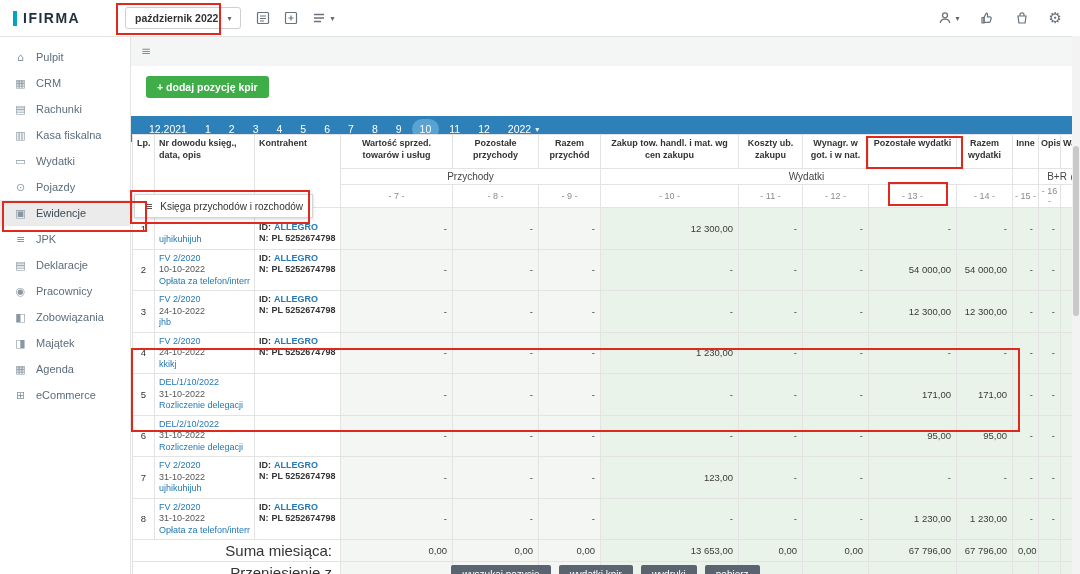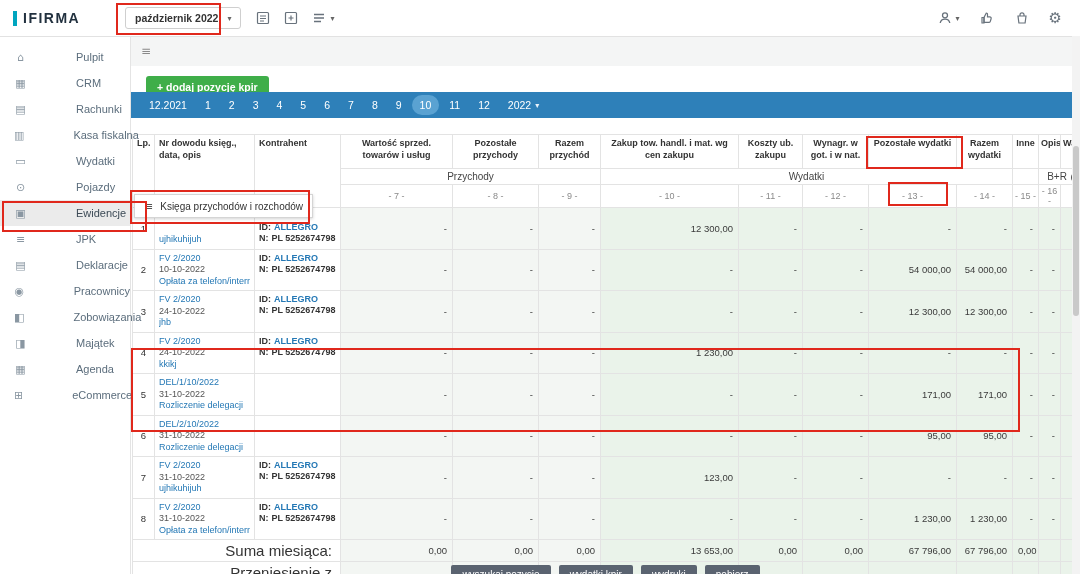--- a/index.html
+++ b/index.html
@@ -22,34 +22,34 @@
   .hdr-right{margin-left:auto;display:flex;align-items:center;gap:19px;padding-right:18px;}
   .gear{font-size:15px;color:#68727c;line-height:1;}
 
   
   .sidebar{position:absolute;top:36px;left:0;width:130px;bottom:0;background:#fff;
            border-right:1px solid #e4e4e4;padding-top:8px;z-index:4;}
   .side-item{height:26px;display:flex;align-items:center;gap:9px;padding-left:14px;
              font-size:11px;color:#5b6d7c;cursor:pointer;}
   .side-item.selected{background:#ebebeb;color:#3c4a56;}
   .side-icon{font-family:"DejaVu Sans",sans-serif;font-size:11px;color:#8a97a2;width:13px;text-align:center;}
-  .side-label{white-space:nowrap;margin-left:40px;}
+  .side-label{white-space:nowrap;}
 
   
   .content{position:absolute;top:36px;left:131px;right:0;bottom:0;background:#fff;}
   .crumb-strip{position:absolute;left:0;right:0;top:0;height:30px;background:#f4f5f5;
                border-bottom:1px solid #ececec;display:flex;align-items:center;padding-left:10px;}
   .crumb-icon{color:#8a8a8a;font-size:12px;margin-right:9px;cursor:pointer;}
   .bc-item{font-size:10.5px;color:#527a99;cursor:pointer;}
   .bc-sep{margin:0 5px;color:#9a9a9a;font-size:10px;}
   .action-strip{position:absolute;left:0;right:0;top:30px;height:42px;background:#fff;}
   .btn-add{position:absolute;left:15px;top:10px;background:#3fae49;color:#fff;border:none;
            border-radius:3px;padding:5px 11px;font-size:10.5px;font-weight:bold;
            font-family:inherit;cursor:pointer;}
-  .month-bar{position:absolute;left:0;right:0;top:56px;height:26px;background:#2e80b9;
+  .month-bar{position:absolute;left:0;right:0;top:80px;height:26px;background:#2e80b9;
              display:flex;align-items:center;padding-left:10px;gap:2px;}
   .mn-item{color:#fff;font-size:10.5px;padding:4px 8px;cursor:pointer;display:flex;align-items:center;gap:4px;}
   .mn-sel{background:#5aa2d2;border-radius:10px;}
   .mn-caret{font-size:8px;color:#e8f2fa;}
 
   
   .table-wrap{position:absolute;top:98px;left:1px;right:8px;bottom:0;overflow:hidden;}
   table.kpir{border-collapse:collapse;table-layout:fixed;width:958px;background:#fff;}
   .kpir th,.kpir td{border:1px solid #e3e3e3;overflow:hidden;}
   .hrow1{height:34px;} .hrow2{height:16px;} .hrow3{height:16px;}

